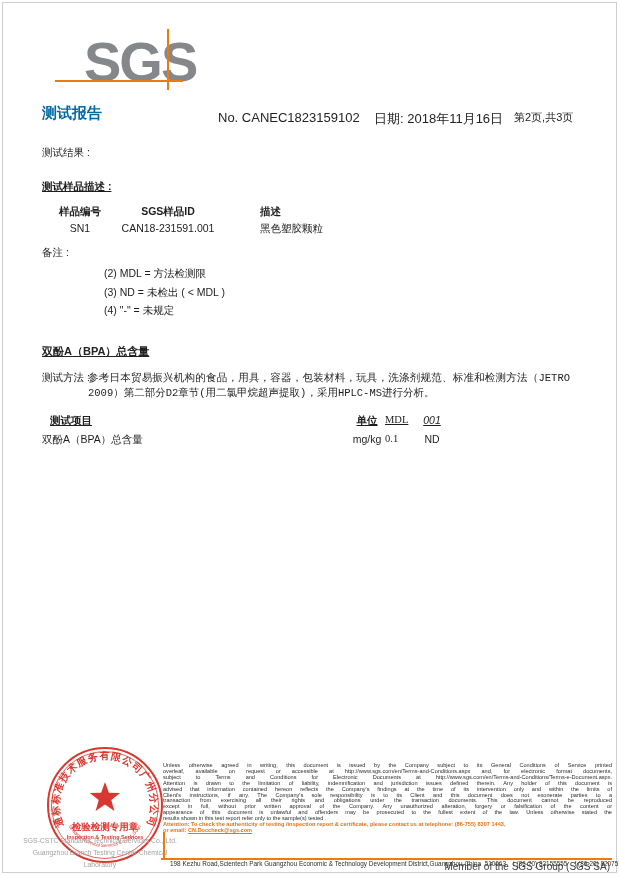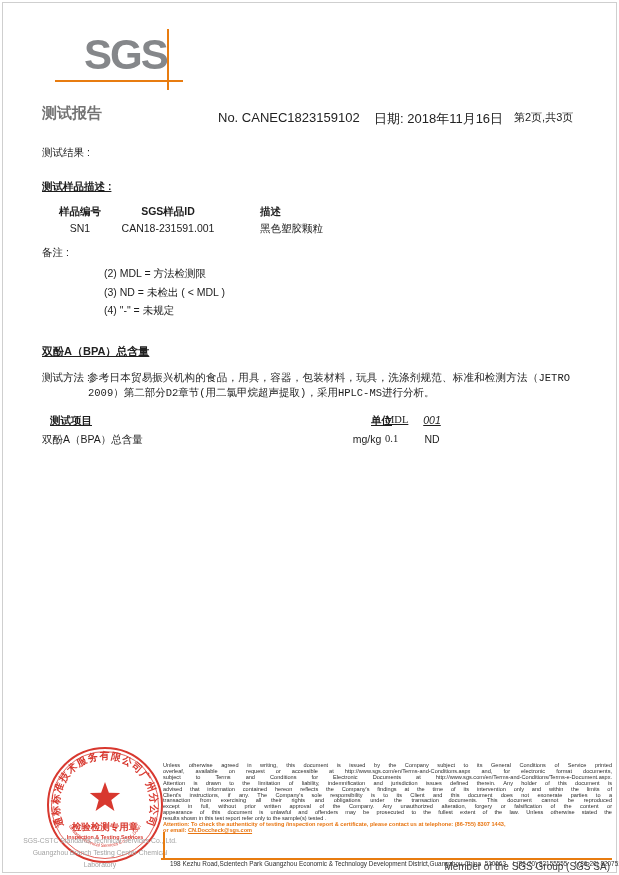--- a/index.html
+++ b/index.html
@@ -1,25 +1,25 @@
 <!DOCTYPE html>
 <html><head>
 <meta charset="utf-8">
 <style>
   html,body{margin:0;padding:0;width:619px;height:875px;background:#ffffff;
     font-family:"Liberation Sans","DejaVu Sans",sans-serif;color:#222;}
   .page{position:relative;width:619px;height:875px;overflow:hidden;background:#fff;}
   .page-border{position:absolute;inset:2px;border:1px solid #cfcfcf;pointer-events:none;}
   .abs{position:absolute;}
   
-  .logo-text{left:84px;top:34px;font-size:42px;font-weight:bold;letter-spacing:-2px;color:#85878a;line-height:1;}
+  .logo-text{left:84px;top:34px;font-size:56px;font-weight:bold;letter-spacing:-2px;color:#85878a;line-height:1;}
   .logo-hline{left:55px;top:80px;width:128px;height:2px;background:#e87c10;}
   .logo-vline{left:167px;top:29px;width:2px;height:61px;background:#e87c10;}
   
-  .doc-title{left:42px;top:104px;font-size:15px;font-weight:bold;color:#737373;}
+  .doc-title{left:42px;top:104px;font-size:15px;font-weight:bold;color:#0369a1;}
   .report-no{left:218px;top:110px;font-size:13px;}
   .date{left:374px;top:110px;font-size:13px;}
   .page-info{left:514px;top:110px;font-size:11px;}
   
   .b{font-size:10.5px;color:#1d1d1d;}
   .results-label{left:42px;top:146px;}
   .sample-heading{left:42px;top:180px;font-weight:bold;text-decoration:underline;}
   .sample-table{left:48px;top:203px;width:520px;}
   .sample-table .tr{display:flex;line-height:17px;}
   .sample-table .c1{width:64px;text-align:center;}
@@ -33,21 +33,21 @@
   .method-text{left:88px;top:371px;width:482px;line-height:15px;text-align:justify;font-family:Liberation Mono, monospace;}
   .rtable-row{left:0;width:619px;height:17px;}
   .rt-h{top:414px;}
   .rt-r{top:433px;}
   .rt-item{position:absolute;left:50px;}
   .rt-item-r{position:absolute;left:42px;}
   .rt-unit{position:absolute;left:342px;width:50px;text-align:center;}
   .rt-mdl{position:absolute;left:385px;width:36px;font-family:Liberation Serif, serif;}
   .rt-sample{position:absolute;left:414px;width:36px;text-align:center;}
   .u{text-decoration:underline;}
-  .bold{font-weight:bold;text-align:right;}
+  .bold{font-weight:bold;}
   .ital{font-style:italic;}
   
   .legal{left:163px;top:763px;width:449px;font-size:5.6px;line-height:5.9px;color:#2e2e2e;}
   .legal .jline{text-align:justify;text-align-last:justify;}
   .legal .lline{text-align:left;}
   .legal .orange{color:#e87511;font-weight:bold;}
   .legal .email{text-decoration:underline;}
   
   .stamp{left:43px;top:743px;opacity:.92;}
   

